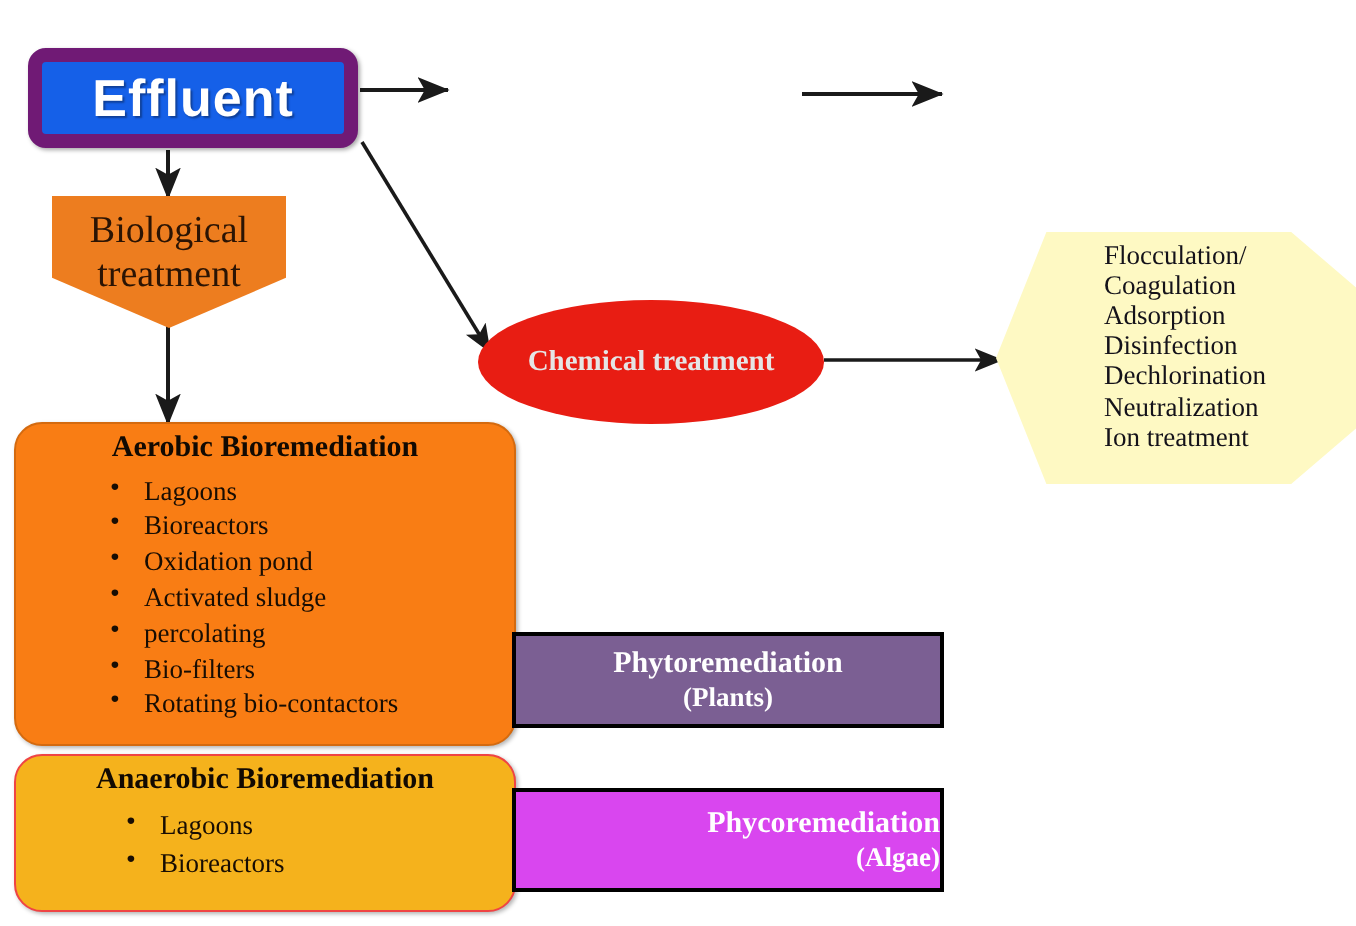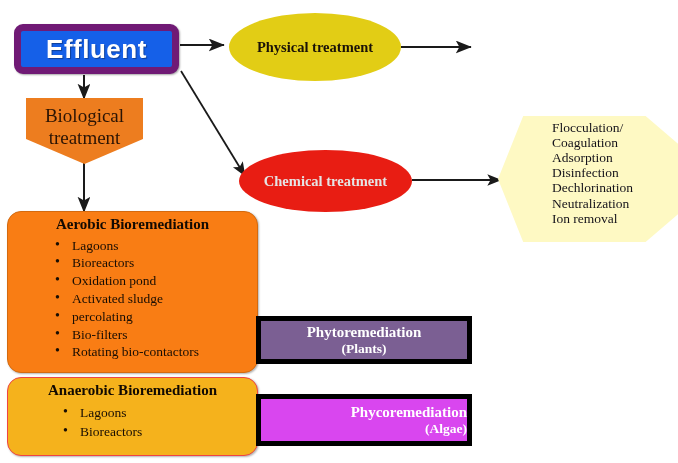--- a/index.html
+++ b/index.html
@@ -136,21 +136,21 @@
     top: -1px;
     font-size: 14px;
   }
   #anaerobic .bio-list { padding-left: 66px; }
   #anaerobic .bio-list li { line-height: 1.42; }
 
   
   .bar {
     display: flex; flex-direction: column;
     align-items: center; justify-content: center;
-    border: 5px solid #000000;
+    border: 2px solid #000000;
   }
   .bar .l1 {
     font-weight: bold; font-size: 15px; color: #ffffff;
     line-height: 1.15;
   }
   .bar .l2 {
     font-weight: bold; font-size: 13.5px; color: #ffffff;
     line-height: 1.15;
   }
   #phyto {
@@ -191,37 +191,34 @@
 
   <div class="node" id="effluent">
     <span class="label">Effluent</span>
   </div>
 
   <div class="node" id="biological">
     <span class="line">Biological</span>
     <span class="line">treatment</span>
   </div>
 
-  <div class="node ellipse" id="physical">
-    <span class="label">Physical treatment</span>
-  </div>
 
   <div class="node ellipse" id="chemical">
     <span class="label">Chemical treatment</span>
   </div>
 
 
   <div class="node pentagon" id="chemical-ops">
     <div class="line">Flocculation/</div>
     <div class="line">Coagulation</div>
     <div class="line">Adsorption</div>
     <div class="line">Disinfection</div>
     <div class="line">Dechlorination</div>
     <div class="line">Neutralization</div>
-    <div class="line">Ion removal</div>
+    <div class="line">Ion treatment</div>
   </div>
 
   <div class="node" id="aerobic">
     <div class="bio-title">Aerobic Bioremediation</div>
     <ul class="bio-list">
       <li>Lagoons</li>
       <li>Bioreactors</li>
       <li>Oxidation pond</li>
       <li>Activated sludge</li>
       <li>percolating</li>

